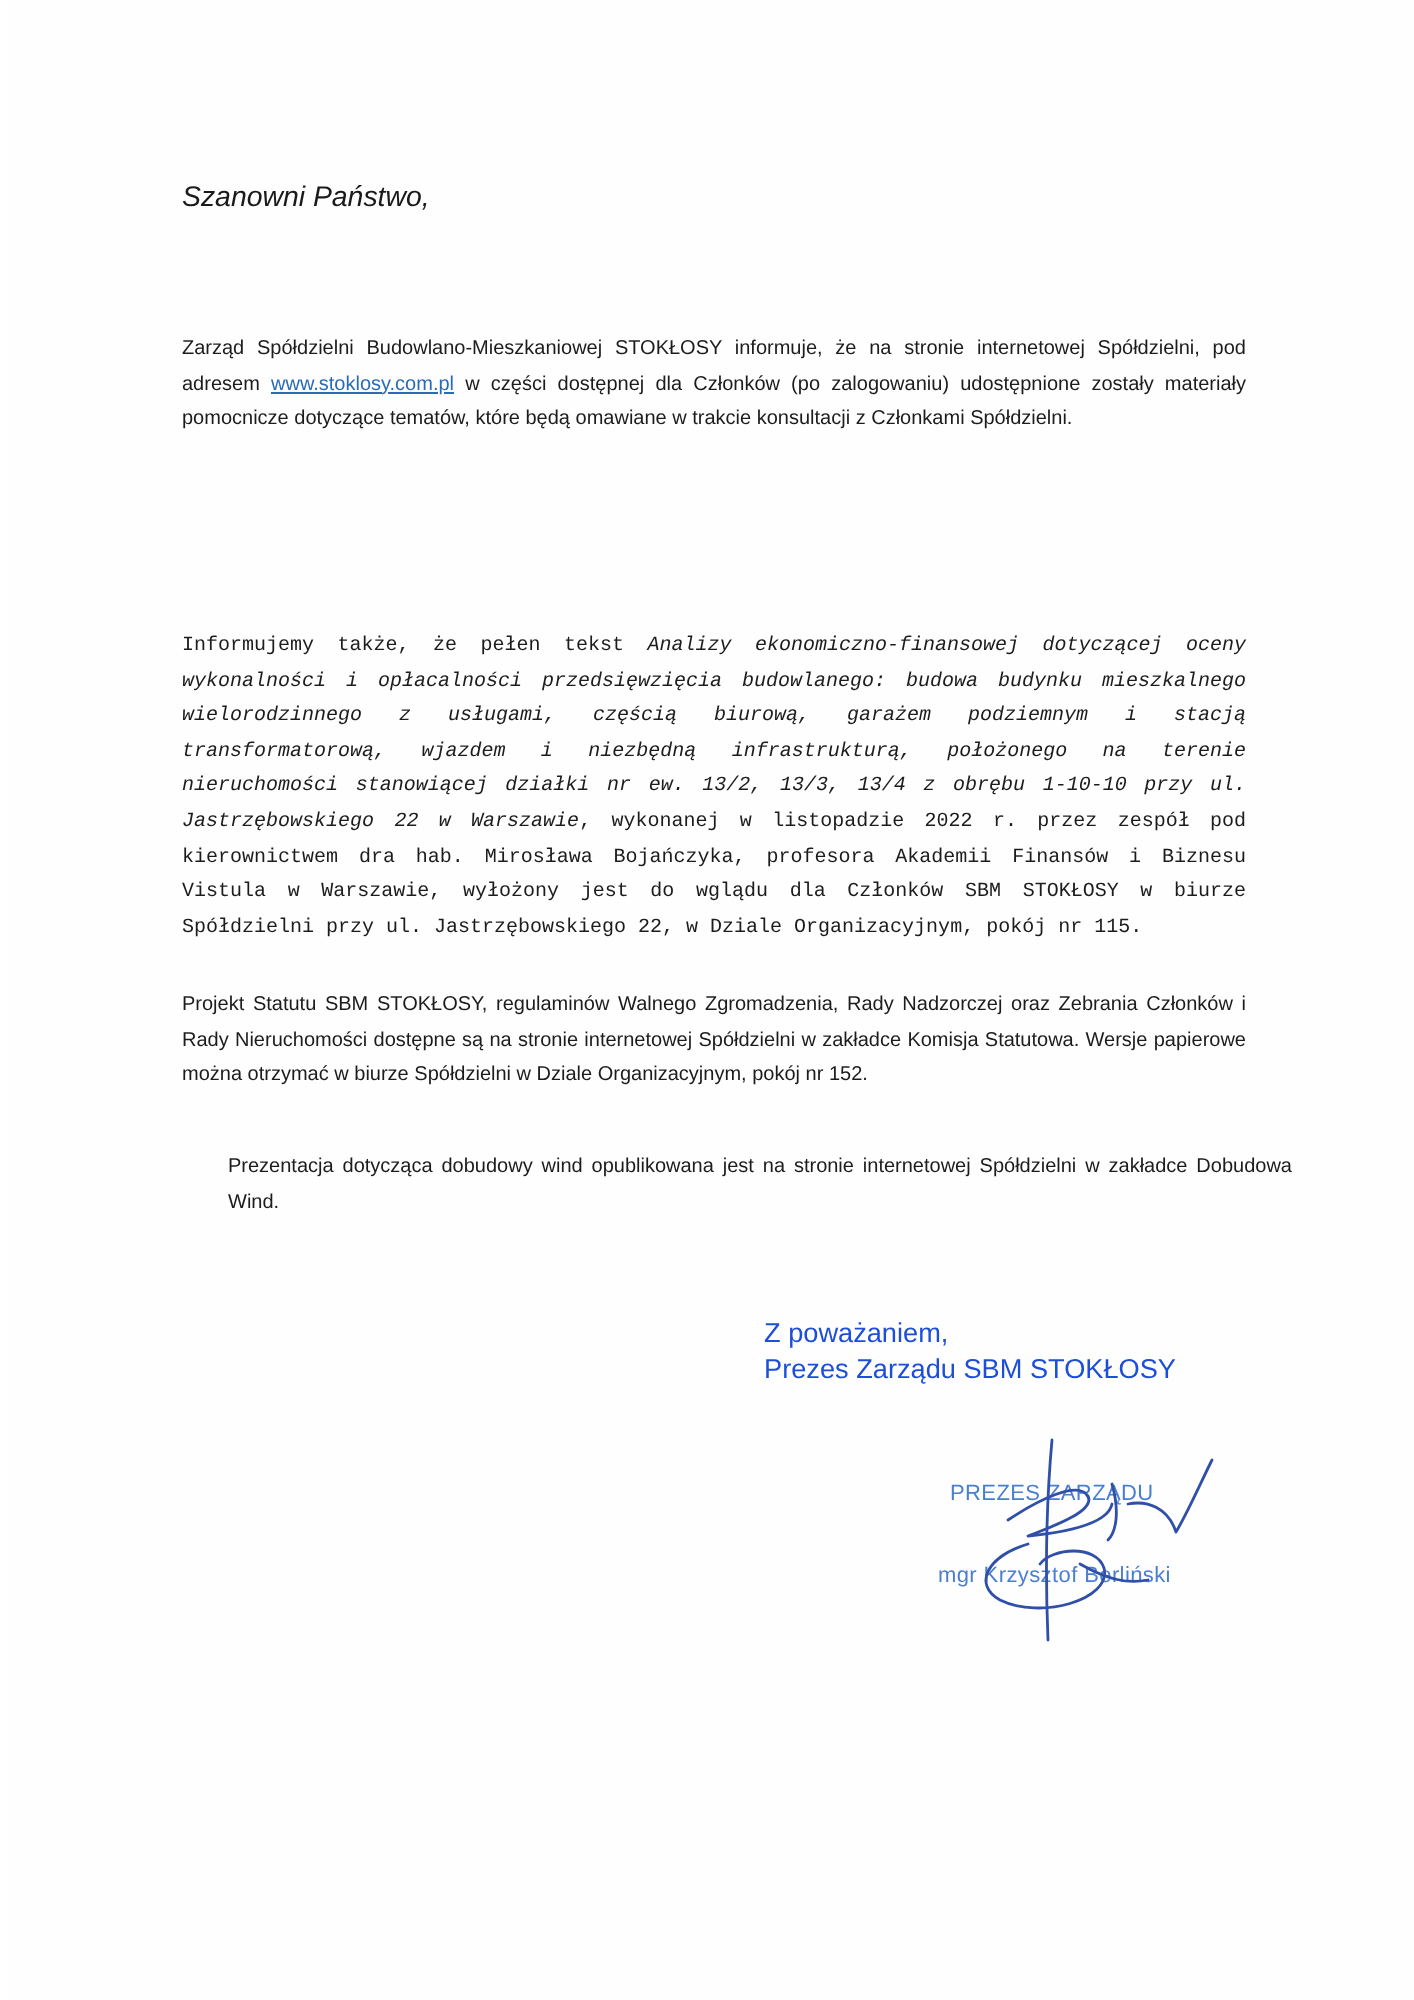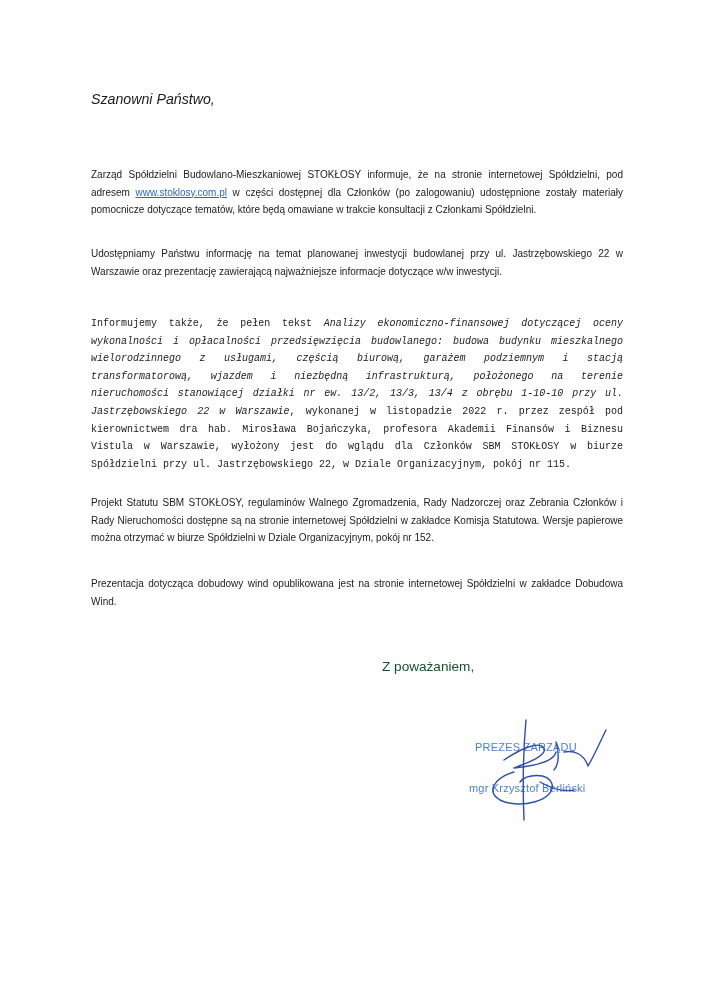--- a/index.html
+++ b/index.html
@@ -40,35 +40,35 @@
       font-size: 10px;
       line-height: 17.6px;
       text-align: justify;
       color: #1c1c1c;
     }
     .para.last-line-left { text-align-last: left; }
     .p1 { top: 166px; }
     .p2 { top: 245px; }
     .p3 { top: 315px; font-family: Liberation Mono, monospace; }
     .p4 { top: 494px; }
-    .p5 { top: 575px; }
+    .p5 { top: 575px; margin-left: 23px; }
 
     .italic { font-style: italic; }
 
     a.link {
       color: #2a6bb8;
       text-decoration: underline;
     }
 
     .closing {
       position: absolute;
       left: 378px;
       font-size: 13.6px;
       line-height: 18px;
-      color: #14532d;
+      color: #1d4ed8;
     }
     .c1 { top: 658px; }
     .c2 { top: 676px; }
 
     .stamp {
       position: absolute;
       font-size: 11px;
       color: #4a7fd0;
       letter-spacing: 0.2px;
     }
@@ -88,31 +88,31 @@
 <body>
 
 <div class="page">
 
   <div class="salutation sal1">Szanowni Państwo,</div>
 
   <div class="para p1 last-line-left">
     <span>Zarząd Spółdzielni Budowlano-Mieszkaniowej STOKŁOSY informuje, że na stronie internetowej Spółdzielni, pod adresem </span><a class="link">www.stoklosy.com.pl</a><span> w części dostępnej dla Członków (po zalogowaniu) udostępnione zostały materiały pomocnicze dotyczące tematów, które będą omawiane w trakcie konsultacji z Członkami Spółdzielni.</span>
   </div>
 
-  <div class="para p2 last-line-left">Udostępniamy Państwu informację na temat planowanej inwestycji budowlanej przy ul. Jastrzębowskiego 22 w Warszawie oraz prezentację zawierającą najważniejsze informacje dotyczące w/w inwestycji.</div>
 
   <div class="para p3 last-line-left">
     <span>Informujemy także, że pełen tekst </span><span class="italic">Analizy ekonomiczno-finansowej dotyczącej oceny wykonalności i opłacalności przedsięwzięcia budowlanego: budowa budynku mieszkalnego wielorodzinnego z usługami, częścią biurową, garażem podziemnym i stacją transformatorową, wjazdem i niezbędną infrastrukturą, położonego na terenie nieruchomości stanowiącej działki nr ew. 13/2, 13/3, 13/4 z obrębu 1-10-10 przy ul. Jastrzębowskiego 22 w Warszawie</span><span>, wykonanej w listopadzie 2022 r. przez zespół pod kierownictwem dra hab. Mirosława Bojańczyka, profesora Akademii Finansów i Biznesu Vistula w Warszawie, wyłożony jest do wglądu dla Członków SBM STOKŁOSY w biurze Spółdzielni przy ul. Jastrzębowskiego 22, w Dziale Organizacyjnym, pokój nr 115.</span>
   </div>
 
   <div class="para p4 last-line-left">Projekt Statutu SBM STOKŁOSY, regulaminów Walnego Zgromadzenia, Rady Nadzorczej oraz Zebrania Członków i Rady Nieruchomości dostępne są na stronie internetowej Spółdzielni w zakładce Komisja Statutowa. Wersje papierowe można otrzymać w biurze Spółdzielni w Dziale Organizacyjnym, pokój nr 152.</div>
 
   <div class="para p5 last-line-left">Prezentacja dotycząca dobudowy wind opublikowana jest na stronie internetowej Spółdzielni w zakładce Dobudowa Wind.</div>
 
   <div class="closing c1">Z poważaniem,</div>
+  <div class="closing c2">Prezes Zarządu SBM STOKŁOSY</div>
 
   <div class="stamp stamp-title">PREZES ZARZĄDU</div>
   <div class="stamp stamp-name">mgr Krzysztof Berliński</div>
 
   <svg class="signature" viewBox="0 0 180 110">
     <g fill="none" stroke="#2f4fa8" stroke-width="1.4" stroke-linecap="round" stroke-linejoin="round">
       <path d="M82 8 C80 30, 78 60, 80 108"></path>
       <path d="M60 48 C75 38, 95 28, 100 36 C104 44, 80 52, 70 56 C90 54, 110 50, 112 40"></path>
       <path d="M70 60 C50 66, 42 80, 56 88 C76 98, 112 88, 108 72 C104 60, 82 62, 76 70"></path>
       <path d="M112 30 C116 44, 114 54, 110 58"></path>

